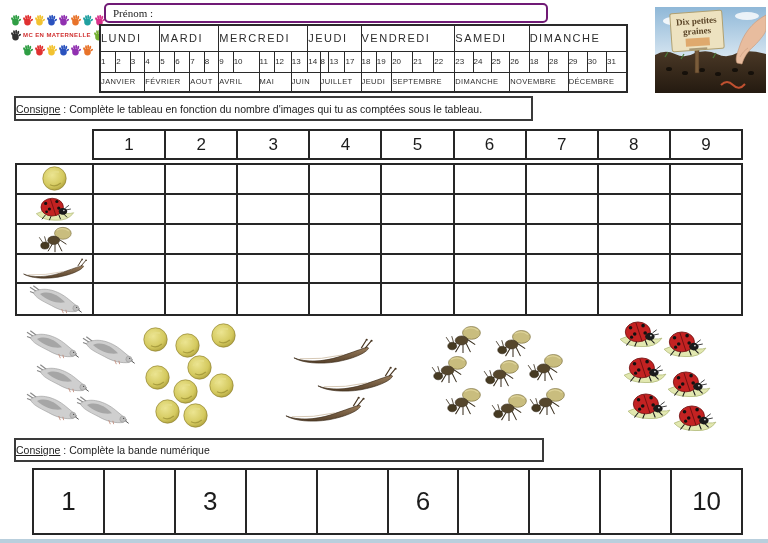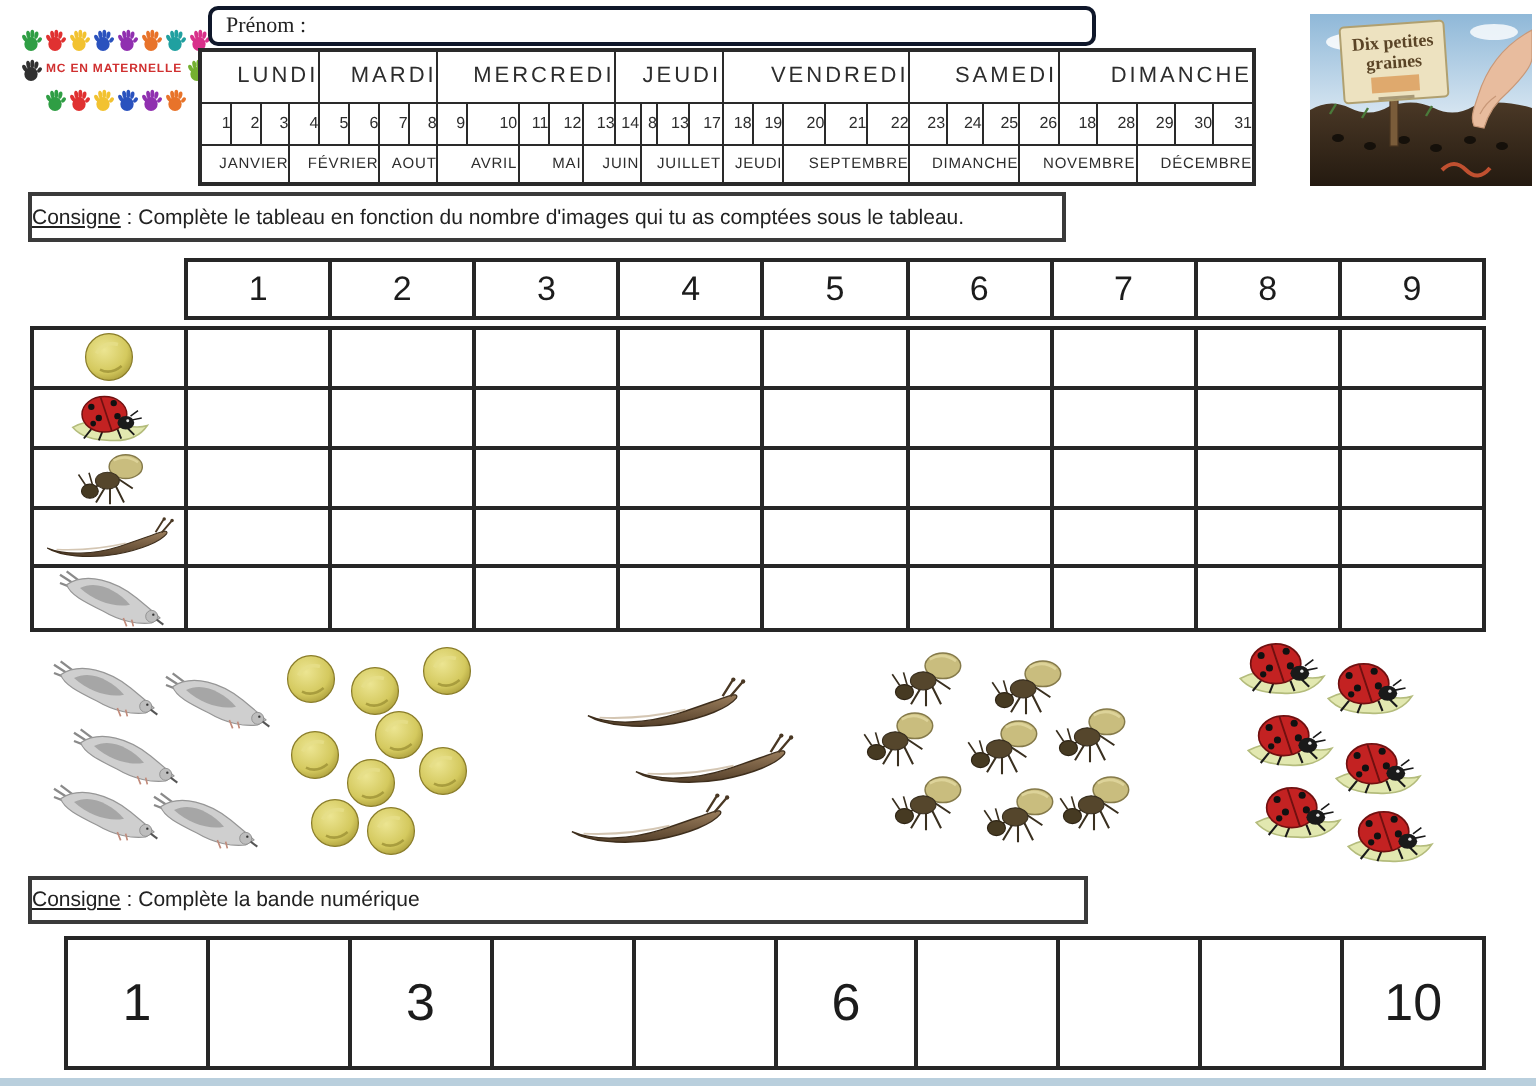--- a/index.html
+++ b/index.html
@@ -9,27 +9,27 @@
     font-family:"Liberation Sans", sans-serif; color:#1a1a1a; overflow:hidden;
   }
   
   .logo { position:absolute; left:6px; top:12px; width:102px; height:50px; }
   .logo-row { display:flex; justify-content:center; align-items:center; gap:1px; height:15px; }
   .logo-row svg { display:block; }
   .logo-text { font-size:6px; font-weight:bold; color:#d03030; letter-spacing:.4px; white-space:nowrap; padding:0 1px; }
   
   .prenom-box {
     position:absolute; left:104px; top:3px; width:444px; height:20px;
-    border:2px solid #0f172a; border-radius:5px; display:flex; align-items:center;
+    border:2px solid #701a75; border-radius:5px; display:flex; align-items:center;
     padding-left:7px; background:#fff;
   }
   .prenom-label { font-family:"Liberation Serif", serif; font-size:11px; color:#222; }
   
   .calendar { position:absolute; left:99px; top:24px; width:529px; border-collapse:collapse; background:#fff; }
-  .calendar td { border:1px solid #2a2a2a; text-align:right; overflow:hidden; white-space:nowrap; }
+  .calendar td { border:1px solid #2a2a2a; text-align:left; overflow:hidden; white-space:nowrap; }
   .calendar .cal-day { height:26px; font-size:11px; letter-spacing:1.5px; color:#2d2d2d; border-width:2px 1px 1px 1px; }
   .calendar .cal-num { height:21px; font-size:8px; color:#2d2d2d; padding:0; }
   .calendar .cal-month { height:20px; font-size:7.5px; letter-spacing:.4px; color:#2d2d2d; border-width:1px 1px 2px 1px; }
   .calendar tr .cal-day:first-child, .calendar tr .cal-num:first-child, .calendar tr .cal-month:first-child { border-left-width:2px; }
   .calendar tr .cal-day:last-child, .calendar tr .cal-num:last-child, .calendar tr .cal-month:last-child { border-right-width:2px; }
   
   .book-cover { position:absolute; left:655px; top:7px; width:111px; height:86px; }
   
   .consigne-box {
     position:absolute; border:2px solid #3a3a3a; background:#fff;

